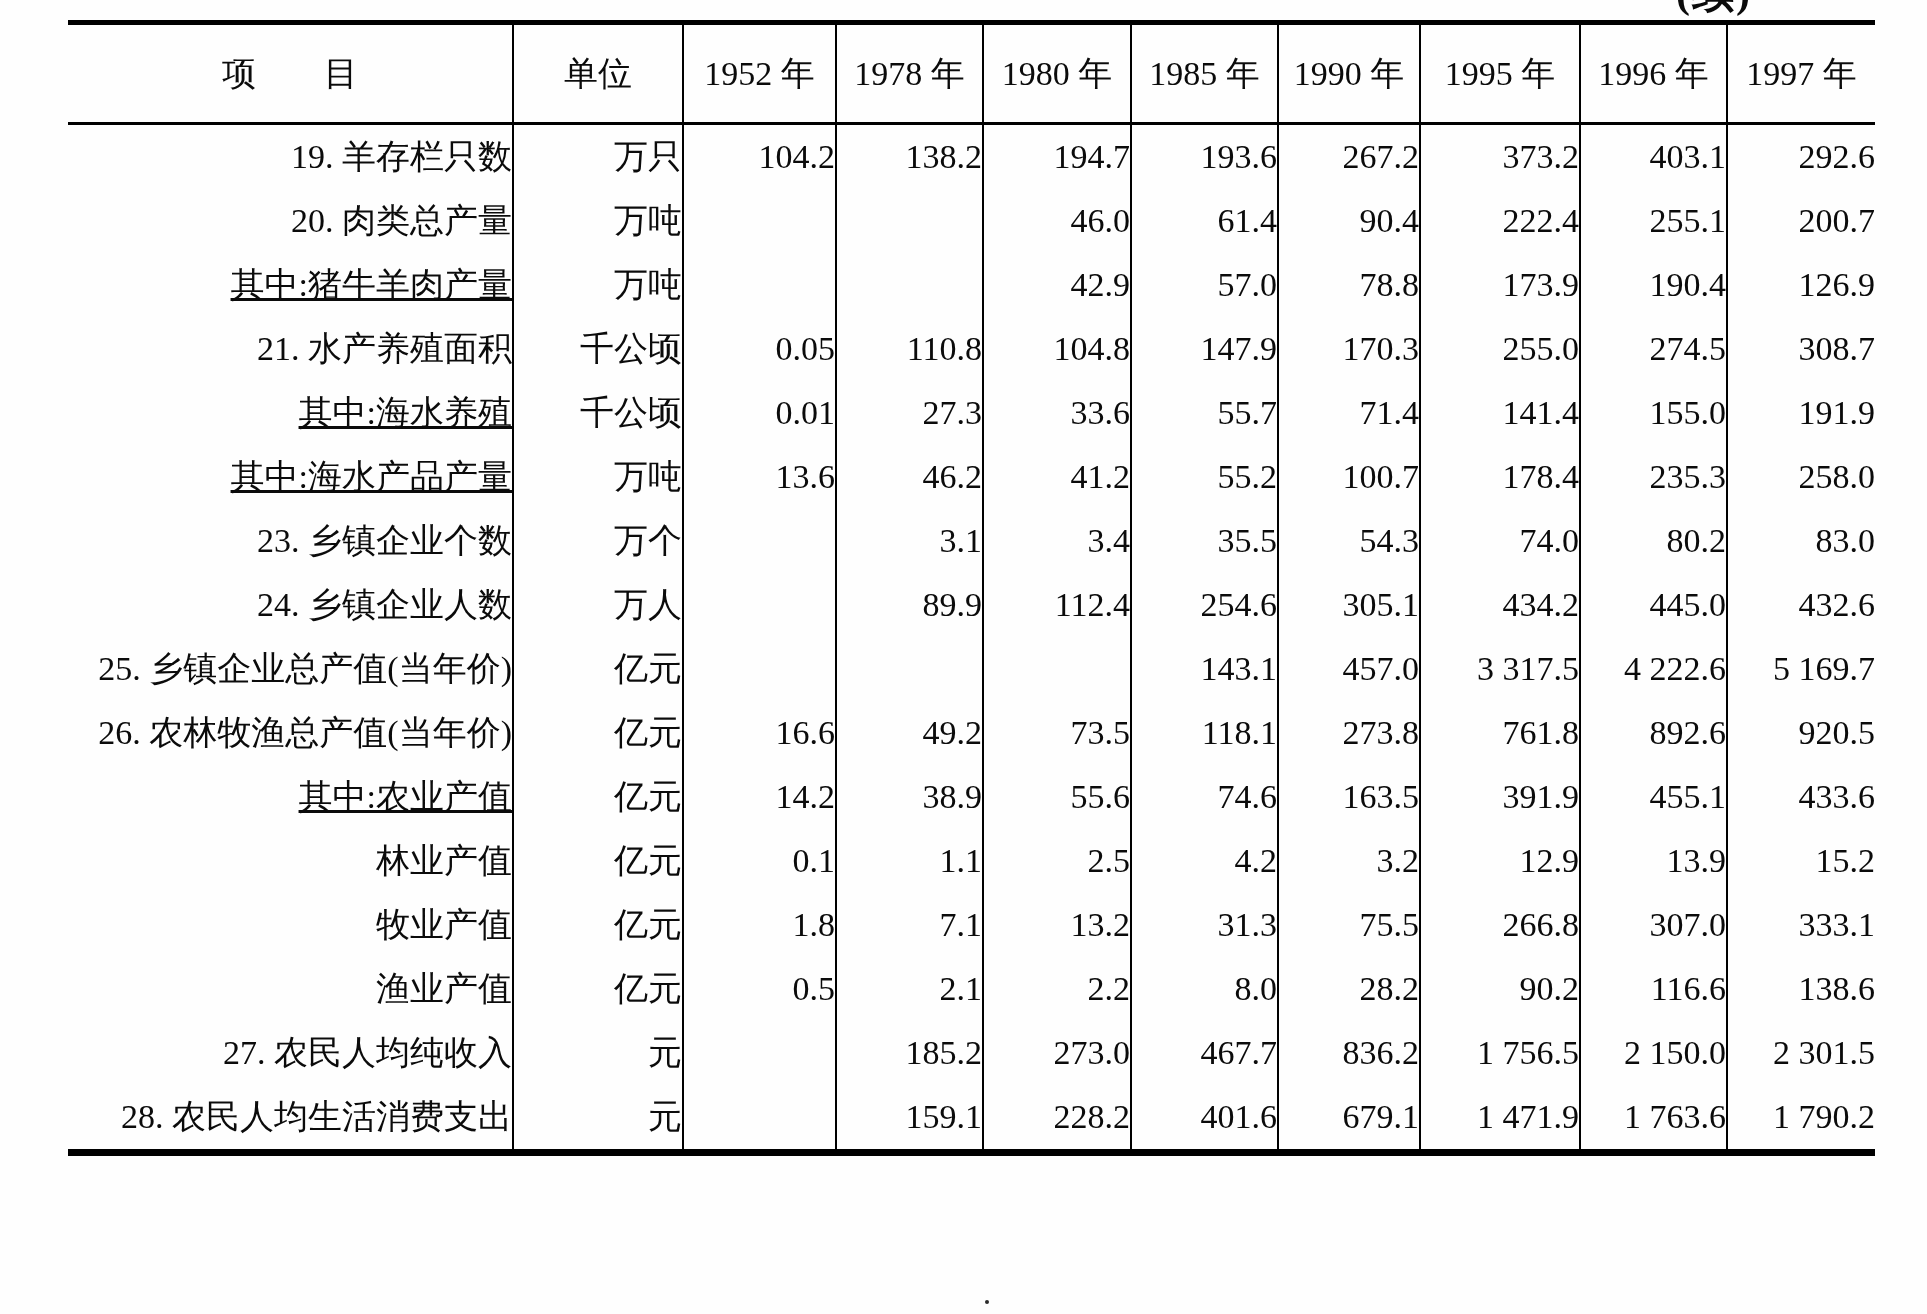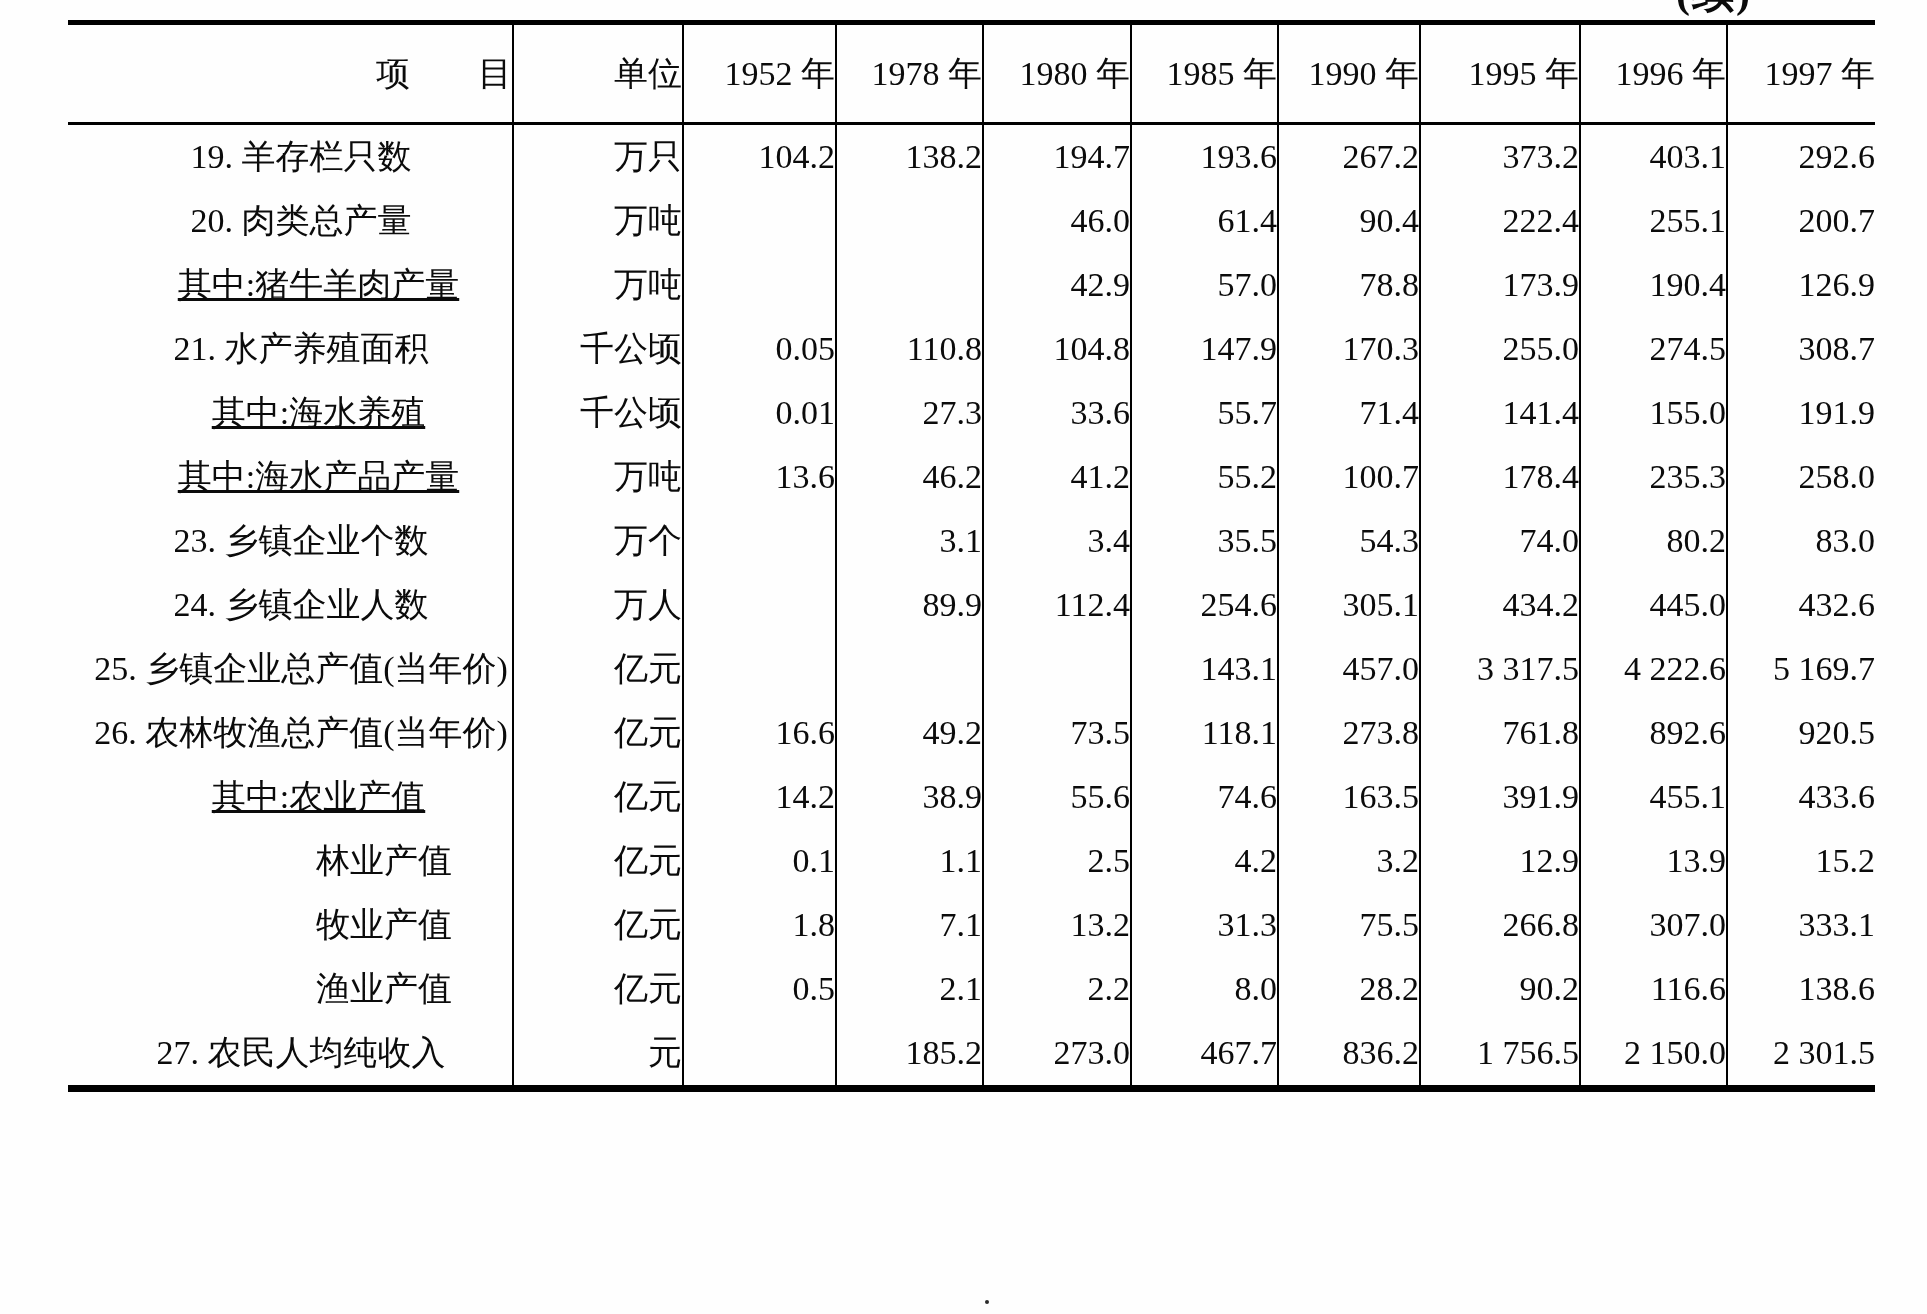--- a/index.html
+++ b/index.html
@@ -45,26 +45,26 @@
     line-height: 1.1;
     overflow: hidden;
     white-space: nowrap;
   }
   .stat-table th:first-child, .stat-table td:first-child {
     border-left: none;
   }
   .stat-table thead th {
     height: 97px;
     border-bottom: 3px solid #000;
-    text-align: right;
+    text-align: center;
   }
   .stat-table tbody td {
     height: 64px;
   }
-  .cell-item { text-align: center; }
+  .cell-item { text-align: right; }
   .cell-item.ind0 { padding-left: 22px; }
   .cell-item.ind1 { padding-left: 57px; text-decoration: underline; }
   .cell-item.ind2 { padding-left: 188px; }
   .cell-unit { text-align: right; }
   .cell-num { text-align: right; padding-right: 26px; }
   .speck {
     position: absolute;
     left: 985px;
     top: 1300px;
     width: 4px;
@@ -280,17 +280,29 @@
           <td class="cell-unit">元</td>
           <td class="cell-num"></td>
           <td class="cell-num">185.2</td>
           <td class="cell-num">273.0</td>
           <td class="cell-num">467.7</td>
           <td class="cell-num">836.2</td>
           <td class="cell-num">1 756.5</td>
           <td class="cell-num">2 150.0</td>
           <td class="cell-num">2 301.5</td>
         </tr>
+        <tr>
+          <td class="cell-item ind0">28. 农民人均生活消费支出</td>
+          <td class="cell-unit">元</td>
+          <td class="cell-num"></td>
+          <td class="cell-num">159.1</td>
+          <td class="cell-num">228.2</td>
+          <td class="cell-num">401.6</td>
+          <td class="cell-num">679.1</td>
+          <td class="cell-num">1 471.9</td>
+          <td class="cell-num">1 763.6</td>
+          <td class="cell-num">1 790.2</td>
+        </tr>
       </tbody>
   </table>
 
   <div class="speck"></div>
 </div>
 
 </body></html>

